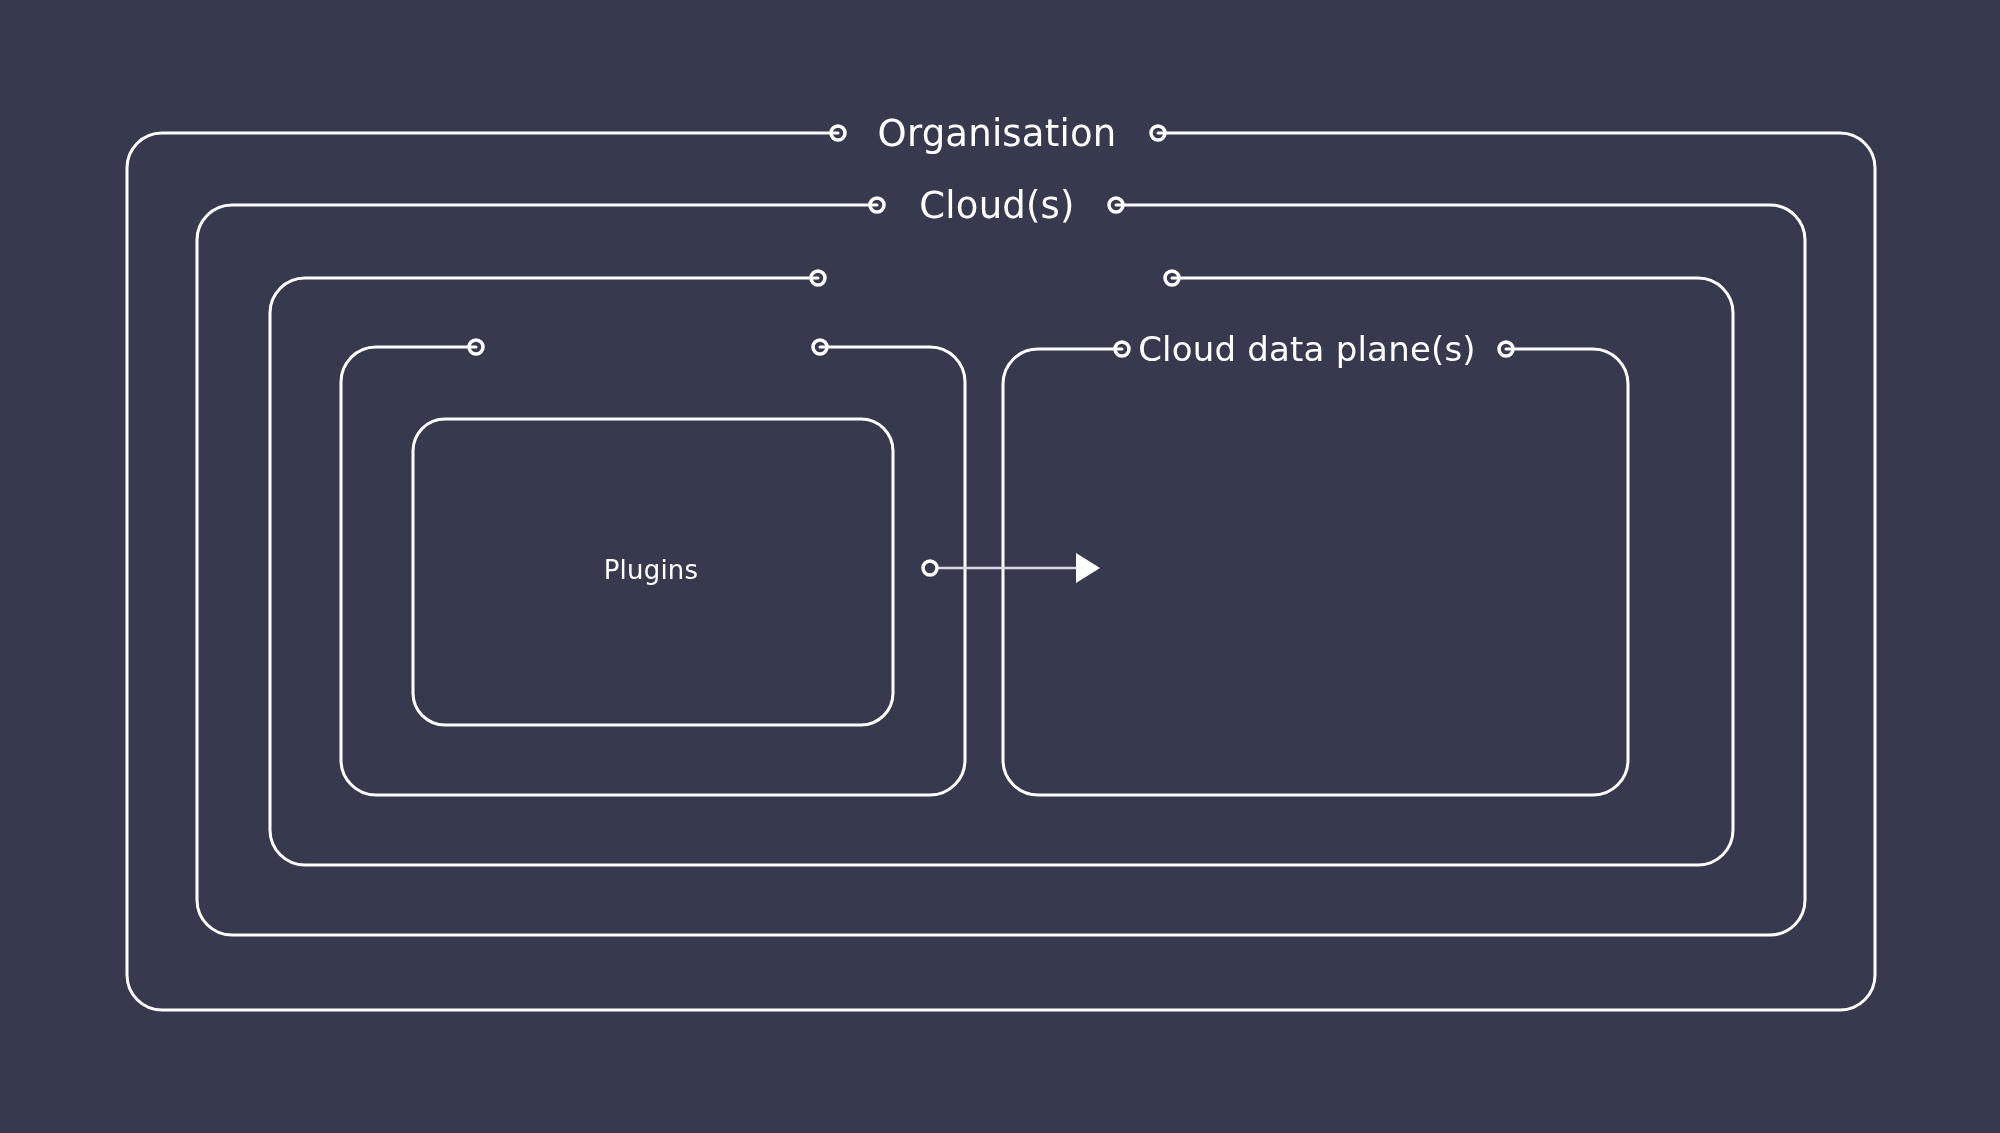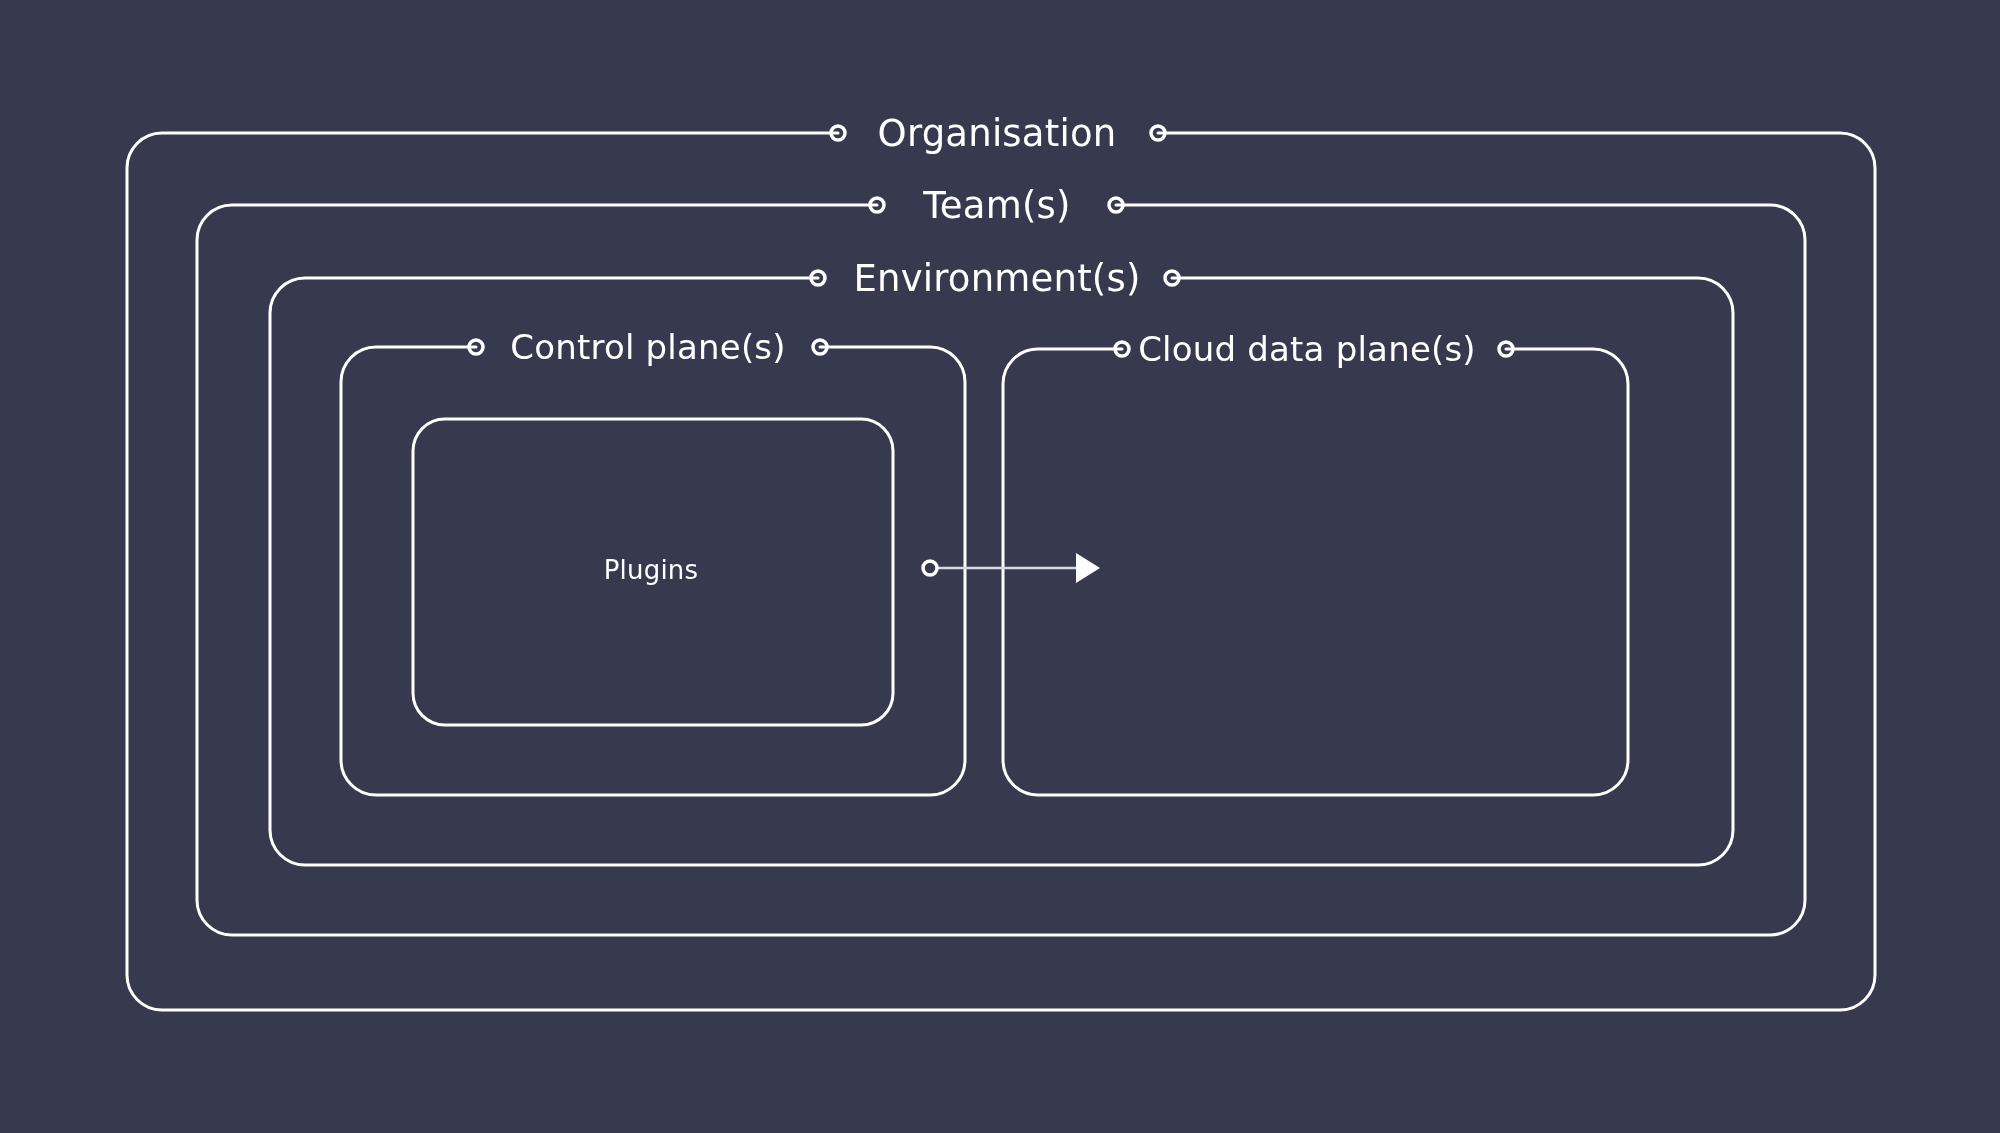--- a/index.html
+++ b/index.html
@@ -149,23 +149,21 @@
 
     <g>
       <line class="flow-line" x1="938" y1="568" x2="1078" y2="568"></line>
       <polygon class="flow-head" points="1076,553 1100,568 1076,583"></polygon>
       <circle class="flow-origin" cx="930" cy="568" r="7"></circle>
     </g>
   </svg>
 
   <div class="label label-lg" style="left:997px; top:133px;">Organisation</div>
 
-  <div class="label label-lg" style="left:997px; top:205px;">Team(s)</div>
+  <div class="label label-lg" style="left:997px; top:205px;">Cloud(s)</div>
 
-  <div class="label label-lg" style="left:997px; top:278px;">Environment(s)</div>
 
-  <div class="label label-md" style="left:648px; top:347px;">Control plane(s)</div>
 
   <div class="label label-md" style="left:1307px; top:349px;text-align:center;">Cloud data plane(s)</div>
 
   <div class="label label-inner" style="left:651px; top:570px;">Plugins</div>
 
 </div>
 
 </body></html>

